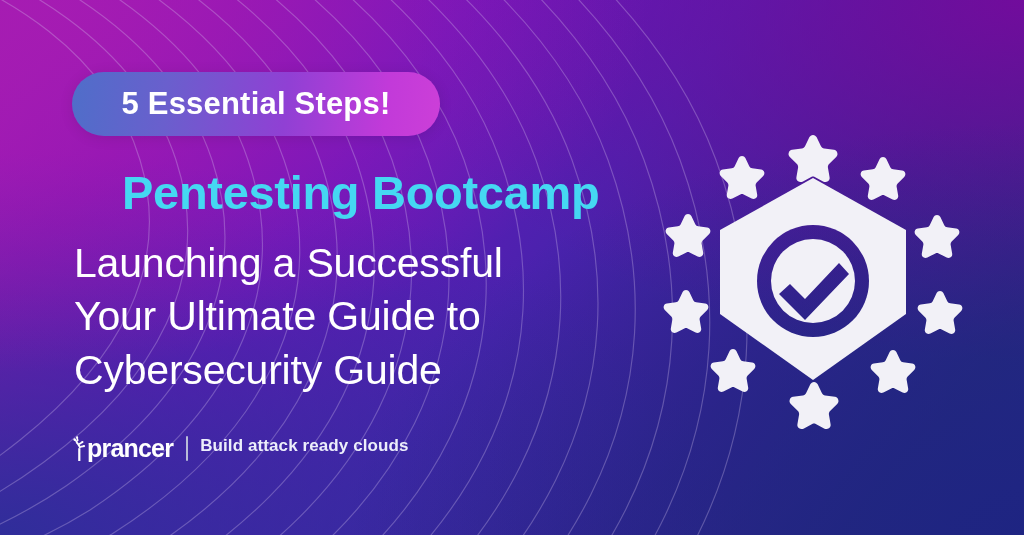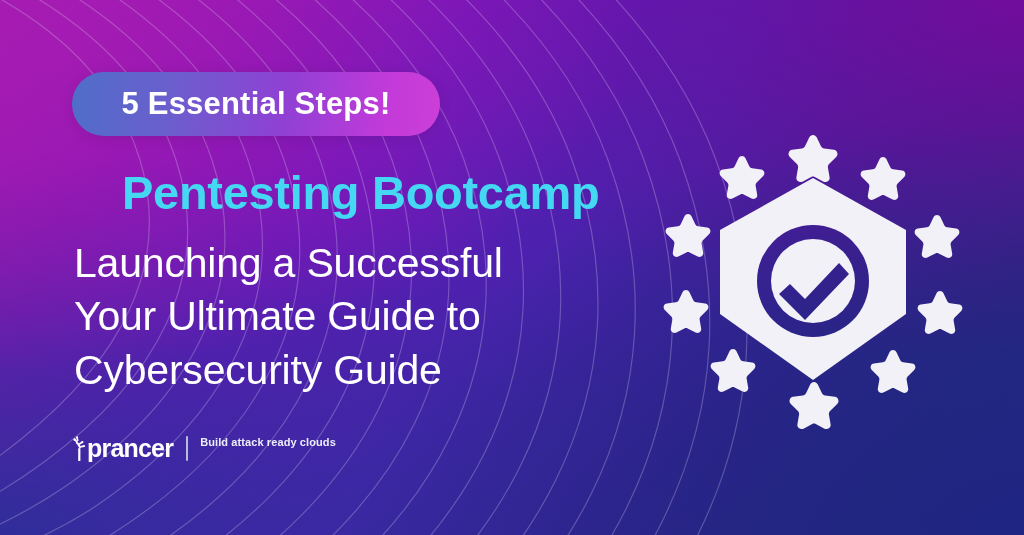--- a/index.html
+++ b/index.html
@@ -33,21 +33,21 @@
   .sub{
     position:absolute;left:74px;top:237px;width:560px;
     font-size:41px;line-height:1.30;font-weight:500;color:#ffffff;letter-spacing:-.2px;
   }
   .sub div{white-space:nowrap;}
 
   .logo{position:absolute;left:72px;top:436px;display:flex;height:28px;}
   .logo-mark{position:relative;width:14px;height:26px;margin-right:1px;}
   .logo-word{color:#fff;font-size:25px;font-weight:700;letter-spacing:-.8px;line-height:1;}
   .logo-div{width:2px;height:25px;background:#b9bcd8;margin:0 12px 0 13px;border-radius:1px;}
-  .logo-tag{color:#eceefb;font-size:11px;font-weight:600;letter-spacing:.1px;}
+  .logo-tag{color:#eceefb;font-size:17px;font-weight:600;letter-spacing:.1px;}
 
   .badge{position:absolute;left:648px;top:118px;width:330px;height:330px;}
   .badge svg{display:block;width:100%;height:100%;}
 </style>
 </head>
 <body>
 
 <div class="banner">
 
   <svg class="contours" viewBox="0 0 1024 535" preserveAspectRatio="none" aria-hidden="true">

